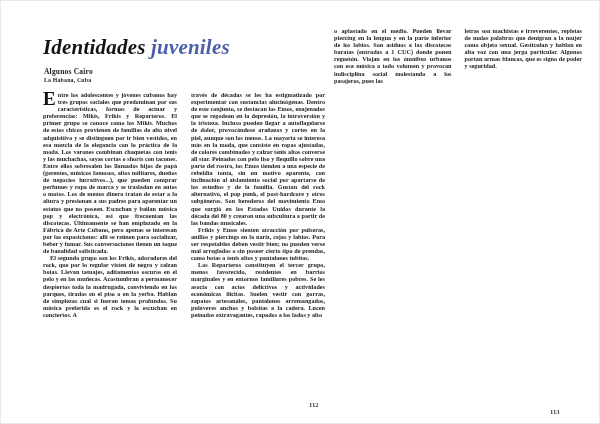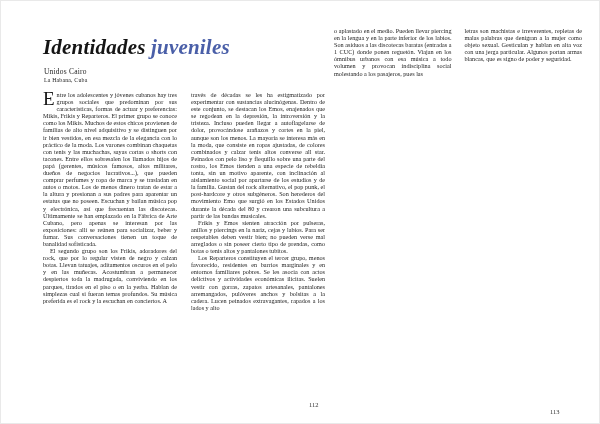--- a/index.html
+++ b/index.html
@@ -1,15 +1,15 @@
 <!DOCTYPE html>
 <html style="--title-accent: #4a5fa8; --text: #1e1e1e;"><head>
 <meta charset="utf-8">
 <style>
-  * { margin: 0; padding: 0; box-sizing: border-box; }
+  * { margin: 0; padding: 0; box-sizing: border-box; font-weight: bold; }
   html, body {
     width: 600px; height: 424px;
     background: #ffffff;
     font-family: "Liberation Serif", serif;
     color: var(--text, #1e1e1e);
     overflow: hidden;
   }
   .spread {
     position: absolute; inset: 0;
     background: #ffffff;
@@ -64,21 +64,21 @@
 </style>
 </head>
 <body>
 
 <div class="spread">
 
   <div>
 
     <h1 class="title"><span class="word-black">Identidades</span><span> </span><span class="word-blue">juveniles</span></h1>
 
-    <div class="author">Unidos Cairo</div>
+    <div class="author">Algunos Cairo</div>
 
     <div class="location">La Habana, Cuba</div>
 
     <div class="cols-left">
       <div class="col">
         <p class="para"><span class="dropcap">E</span><span>ntre los adolescentes y jóvenes cubanos hay tres grupos sociales que predominan por sus características, formas de actuar y preferencias: Mikis, Frikis y Reparteros. El primer grupo se conoce como los Mikis. Muchos de estos chicos provienen de familias de alto nivel adquisitivo y se distinguen por ir bien vestidos, en esa mezcla de la elegancia con lo práctico de la moda. Los varones combinan chaquetas con tenis y las muchachas, sayas cortas o shorts con tacones. Entre ellos sobresalen los llamados hijos de papá (gerentes, músicos famosos, altos militares, dueños de negocios lucrativos...), que pueden comprar perfumes y ropa de marca y se trasladan en autos o motos. Los de menos dinero tratan de estar a la altura y presionan a sus padres para aparentar un estatus que no poseen. Escuchan y bailan música pop y electrónica, así que frecuentan las discotecas. Últimamente se han emplazado en la Fábrica de Arte Cubano, pero apenas se interesan por las exposiciones: allí se reúnen para socializar, beber y fumar. Sus conversaciones tienen un toque de banalidad sofisticada.</span></p>
         <div>
             <p class="para indent">El segundo grupo son los Frikis, adoradores del rock, que por lo regular visten de negro y calzan botas. Llevan tatuajes, aditamentos oscuros en el pelo y en las muñecas. Acostumbran a permanecer despiertos toda la madrugada, conviviendo en los parques, tirados en el piso o en la yerba. Hablan de simplezas cual si fueran temas profundos. Su música preferida es el rock y la escuchan en conciertos. A</p>
           </div>
       </div>

